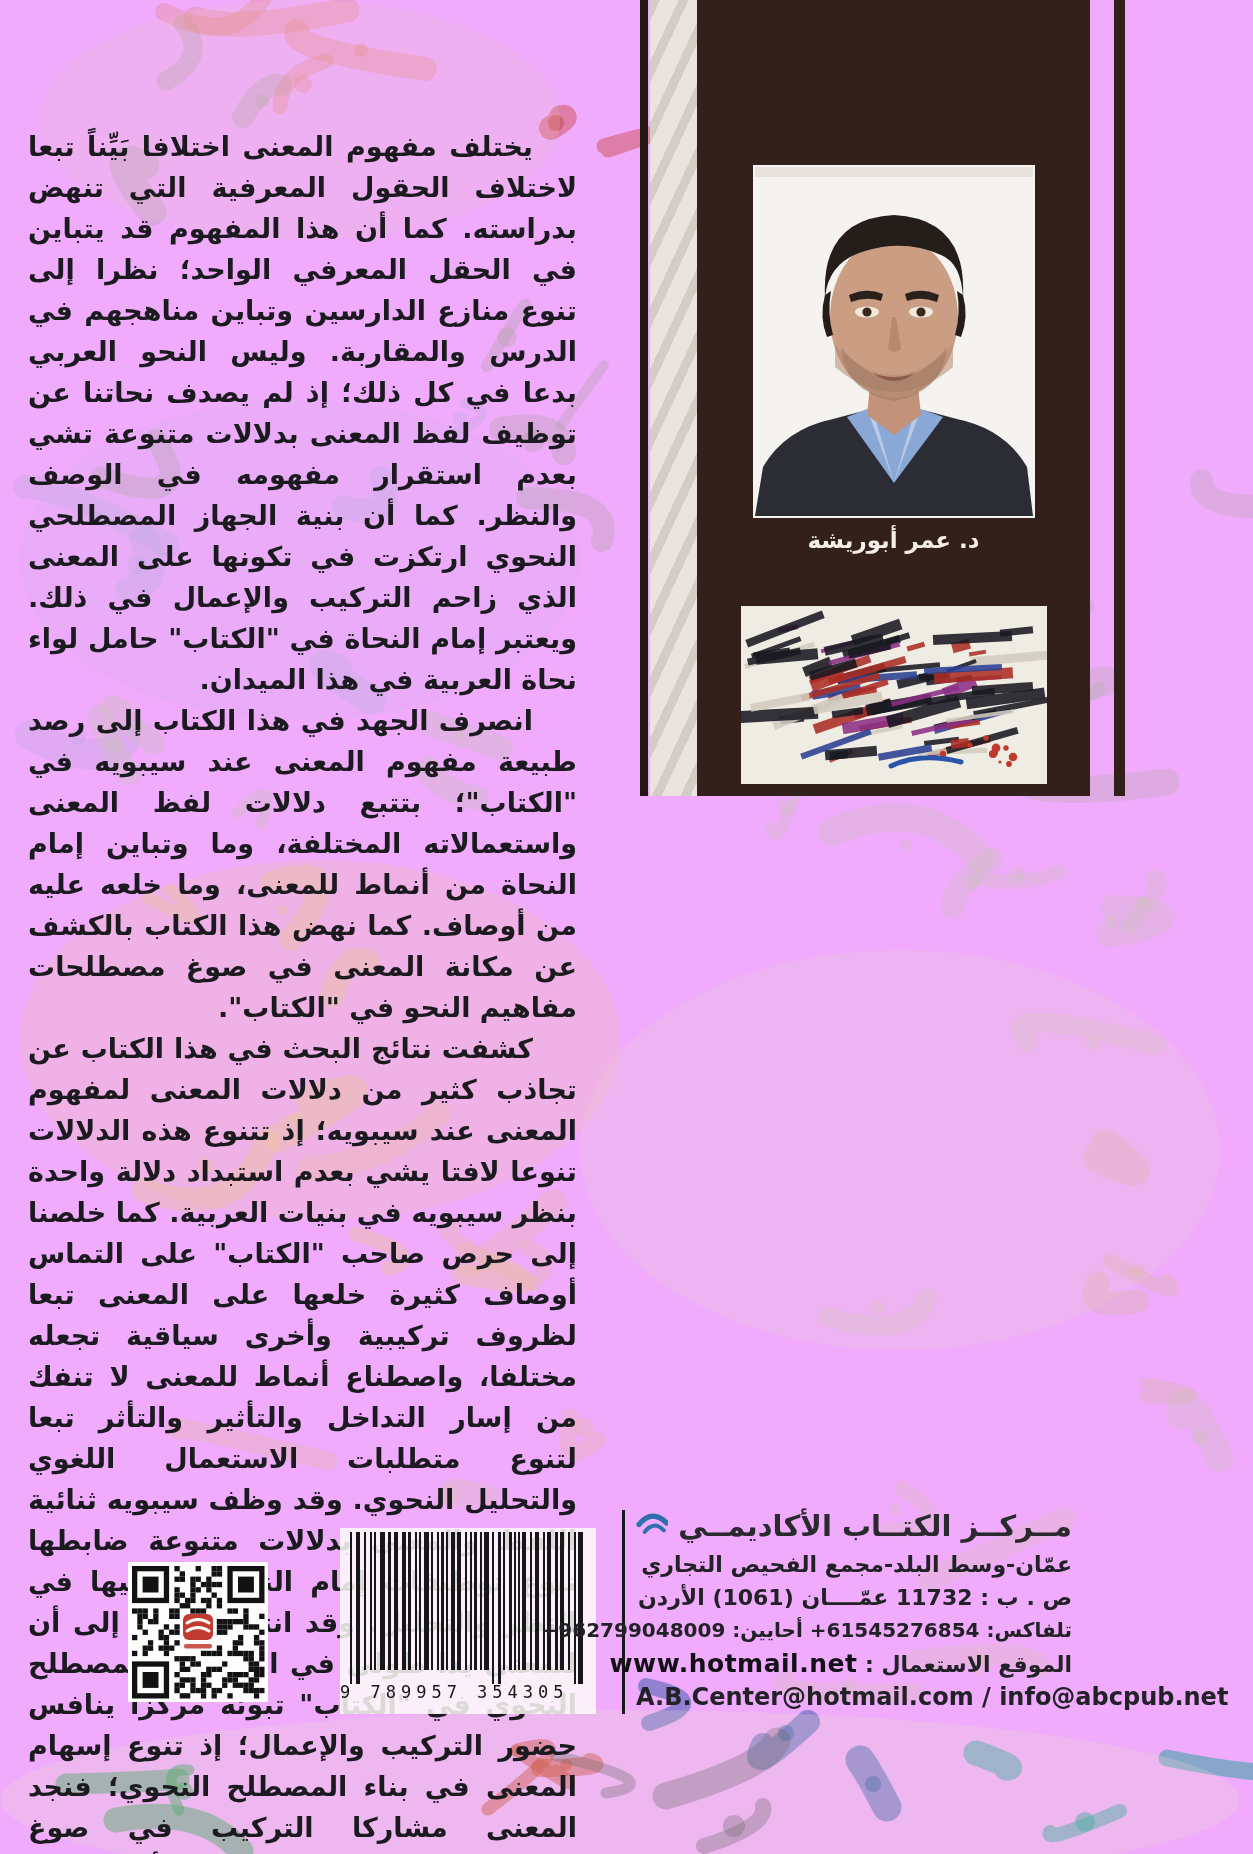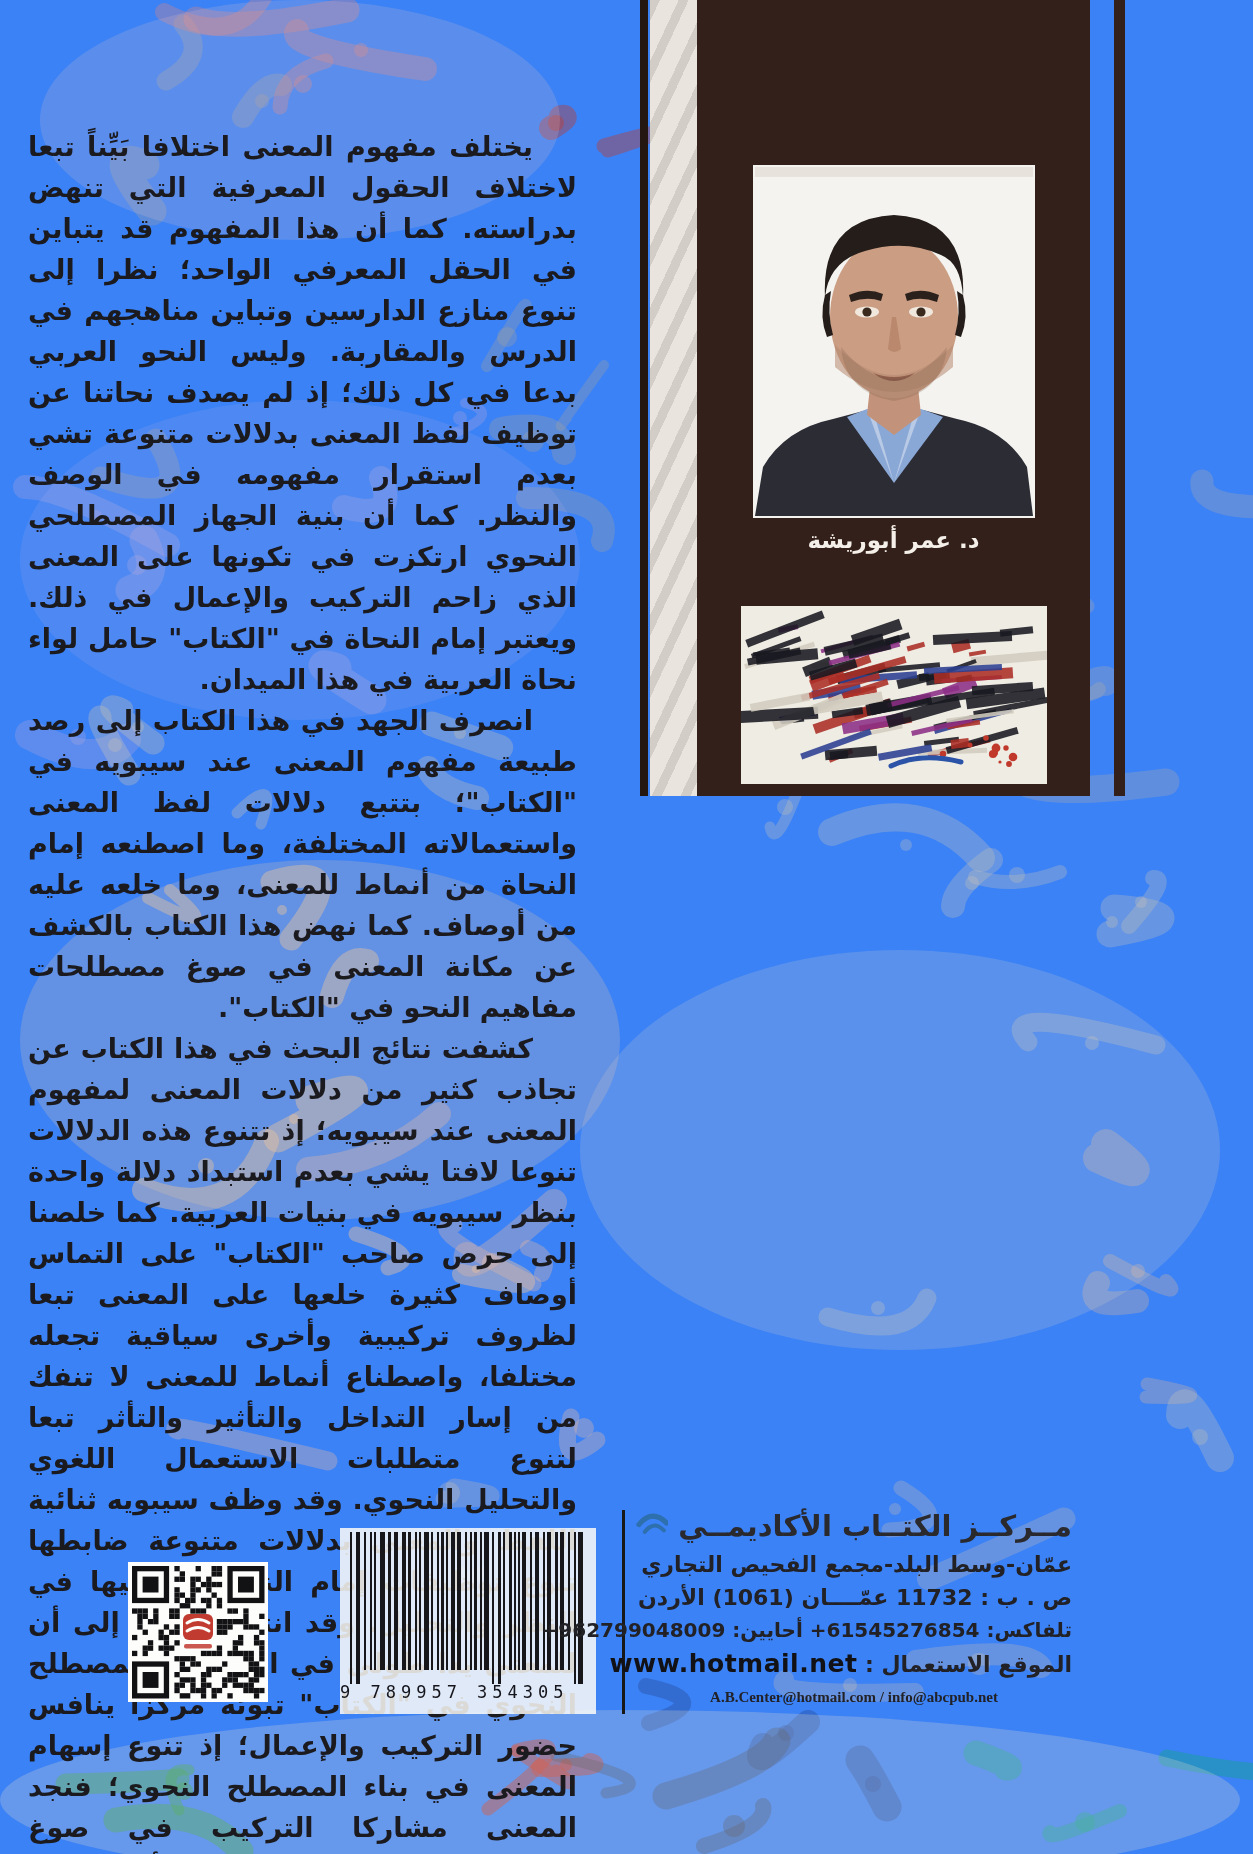--- a/index.html
+++ b/index.html
@@ -1,16 +1,16 @@
 <!DOCTYPE html>
 <html><head>
 <meta charset="utf-8">
 <style>
   html,body{margin:0;padding:0;background:#9a958d;}
-  .page{position:relative;width:1253px;height:1854px;background:#3b82f6;overflow:hidden;
+  .page{position:relative;width:1253px;height:1854px;background:#f0abfc;overflow:hidden;
         font-family:"DejaVu Sans",sans-serif;}
   .bg-layer{position:absolute;inset:0;pointer-events:none;}
   
   .blurb{position:absolute;left:28px;top:126px;width:549px;direction:rtl;
          text-align:justify;font-size:27px;line-height:41px;font-weight:700;color:#1b1b1f;}
   .blurb p{margin:0;text-indent:44px;}
   
   .edge-line{position:absolute;left:640px;top:0;width:8px;height:796px;background:#241712;}
   .light-strip{position:absolute;left:650px;top:0;width:47px;height:796px;background:#e9e5de;}
   .light-strip:after{content:"";position:absolute;inset:0;
@@ -26,21 +26,21 @@
   .qr{position:absolute;left:128px;top:1562px;width:140px;height:140px;background:#fdfdfb;}
   .barcode{position:absolute;left:340px;top:1528px;width:256px;height:186px;background:rgba(253,252,248,.85);}
   .divider{position:absolute;left:622px;top:1510px;width:3px;height:204px;background:#181818;}
   .publisher{position:absolute;left:636px;top:1504px;width:436px;direction:rtl;color:#212126;}
   .pub-name-row{display:flex;align-items:center;justify-content:flex-end;gap:10px;height:44px;}
   .pub-name{font-size:29px;font-weight:700;white-space:nowrap;color:#2a2a2e;}
   .pub-line{font-size:22px;font-weight:700;line-height:33px;white-space:nowrap;}
   .pub-line .num{direction:ltr;unicode-bidi:embed;margin-top:41px;}
   .pub-phones{font-size:20px;}
   .pub-web strong{font-size:25px;color:#121216;letter-spacing:.5px;}
-  .pub-emails{direction:ltr;text-align:center;font-size:15px;font-weight:700;line-height:32px;white-space:nowrap;font-family:Liberation Serif, serif;}
+  .pub-emails{direction:ltr;text-align:center;font-size:24px;font-weight:700;line-height:32px;white-space:nowrap;}
   .bc-digits{position:absolute;left:0;bottom:12px;width:100%;text-align:left;
              font-family:"DejaVu Sans Mono",monospace;font-size:17px;letter-spacing:5px;color:#14141a;}
 </style>
 </head>
 <body>
 
 <div class="page">
 
   <svg id="bgCollage" class="bg-layer" width="1253" height="1854" viewBox="0 0 1253 1854" aria-hidden="true">
       <path d="M166 81 q 44 -25 17 -57" stroke="#a8a199" stroke-width="19" fill="none" stroke-linecap="round" opacity="0.3"></path>
@@ -165,21 +165,21 @@
       <path d="M606 1793 q 67 -10 -50 -37" stroke="#3b3b3f" stroke-width="11" fill="none" stroke-linecap="round" opacity="0.3"></path>
       <ellipse cx="300" cy="120" rx="260" ry="120" fill="#f0c8c0" opacity="0.18"></ellipse>
       <ellipse cx="300" cy="560" rx="280" ry="160" fill="#c4b6e2" opacity="0.14"></ellipse>
       <ellipse cx="320" cy="1040" rx="300" ry="180" fill="#f2c89e" opacity="0.22"></ellipse>
       <ellipse cx="900" cy="1150" rx="320" ry="200" fill="#e8d8c4" opacity="0.18"></ellipse>
       <ellipse cx="620" cy="1800" rx="620" ry="90" fill="#e9dccb" opacity="0.25"></ellipse>
     </svg>
 
   <div class="blurb">
     <p>يختلف مفهوم المعنى اختلافا بَيِّناً تبعا لاختلاف الحقول المعرفية التي تنهض بدراسته. كما أن هذا المفهوم قد يتباين في الحقل المعرفي الواحد؛ نظرا إلى تنوع منازع الدارسين وتباين مناهجهم في الدرس والمقاربة. وليس النحو العربي بدعا في كل ذلك؛ إذ لم يصدف نحاتنا عن توظيف لفظ المعنى بدلالات متنوعة تشي بعدم استقرار مفهومه في الوصف والنظر. كما أن بنية الجهاز المصطلحي النحوي ارتكزت في تكونها على المعنى الذي زاحم التركيب والإعمال في ذلك. ويعتبر إمام النحاة في "الكتاب" حامل لواء نحاة العربية في هذا الميدان.</p>
-    <p>انصرف الجهد في هذا الكتاب إلى رصد طبيعة مفهوم المعنى عند سيبويه في "الكتاب"؛ بتتبع دلالات لفظ المعنى واستعمالاته المختلفة، وما اصطنعه إمام النحاة من أنماط للمعنى، وما خلعه عليه من أوصاف. كما نهض هذا الكتاب بالكشف عن مكانة المعنى في صوغ مصطلحات مفاهيم النحو في "الكتاب".</p>
+    <p>انصرف الجهد في هذا الكتاب إلى رصد طبيعة مفهوم المعنى عند سيبويه في "الكتاب"؛ بتتبع دلالات لفظ المعنى واستعمالاته المختلفة، وما وتباين إمام النحاة من أنماط للمعنى، وما خلعه عليه من أوصاف. كما نهض هذا الكتاب بالكشف عن مكانة المعنى في صوغ مصطلحات مفاهيم النحو في "الكتاب".</p>
     <p>كشفت نتائج البحث في هذا الكتاب عن تجاذب كثير من دلالات المعنى لمفهوم المعنى عند سيبويه؛ إذ تتنوع هذه الدلالات تنوعا لافتا يشي بعدم استبداد دلالة واحدة بنظر سيبويه في بنيات العربية. كما خلصنا إلى حرص صاحب "الكتاب" على التماس أوصاف كثيرة خلعها على المعنى تبعا لظروف تركيبية وأخرى سياقية تجعله مختلفا، واصطناع أنماط للمعنى لا تنفك من إسار التداخل والتأثير والتأثر تبعا لتنوع متطلبات الاستعمال اللغوي والتحليل النحوي. وقد وظف سيبويه ثنائية اللفظ والمعنى بدلالات متنوعة ضابطها تنوع توظيفات إمام النحاة لطرفيها في النظر والتحليل. وقد انتهينا كذلك إلى أن للمعنى يدا طولى في التأسيس للمصطلح النحوي في "الكتاب" تبوئه مركزا ينافس حضور التركيب والإعمال؛ إذ تنوع إسهام المعنى في بناء المصطلح النحوي؛ فنجد المعنى مشاركا التركيب في صوغ مصطلحات النحو حينا، ومستأثرا بذلك أحايين أخرى.</p>
   </div>
 
   <div class="edge-line"></div>
   <div class="light-strip"></div>
   <div class="author-panel">
     <div class="photo">
       <svg width="278" height="349" viewBox="0 0 278 349">
         <rect width="278" height="349" fill="#f5f3ef"></rect>
         <rect x="0" y="0" width="278" height="10" fill="#e7e3dc"></rect>

